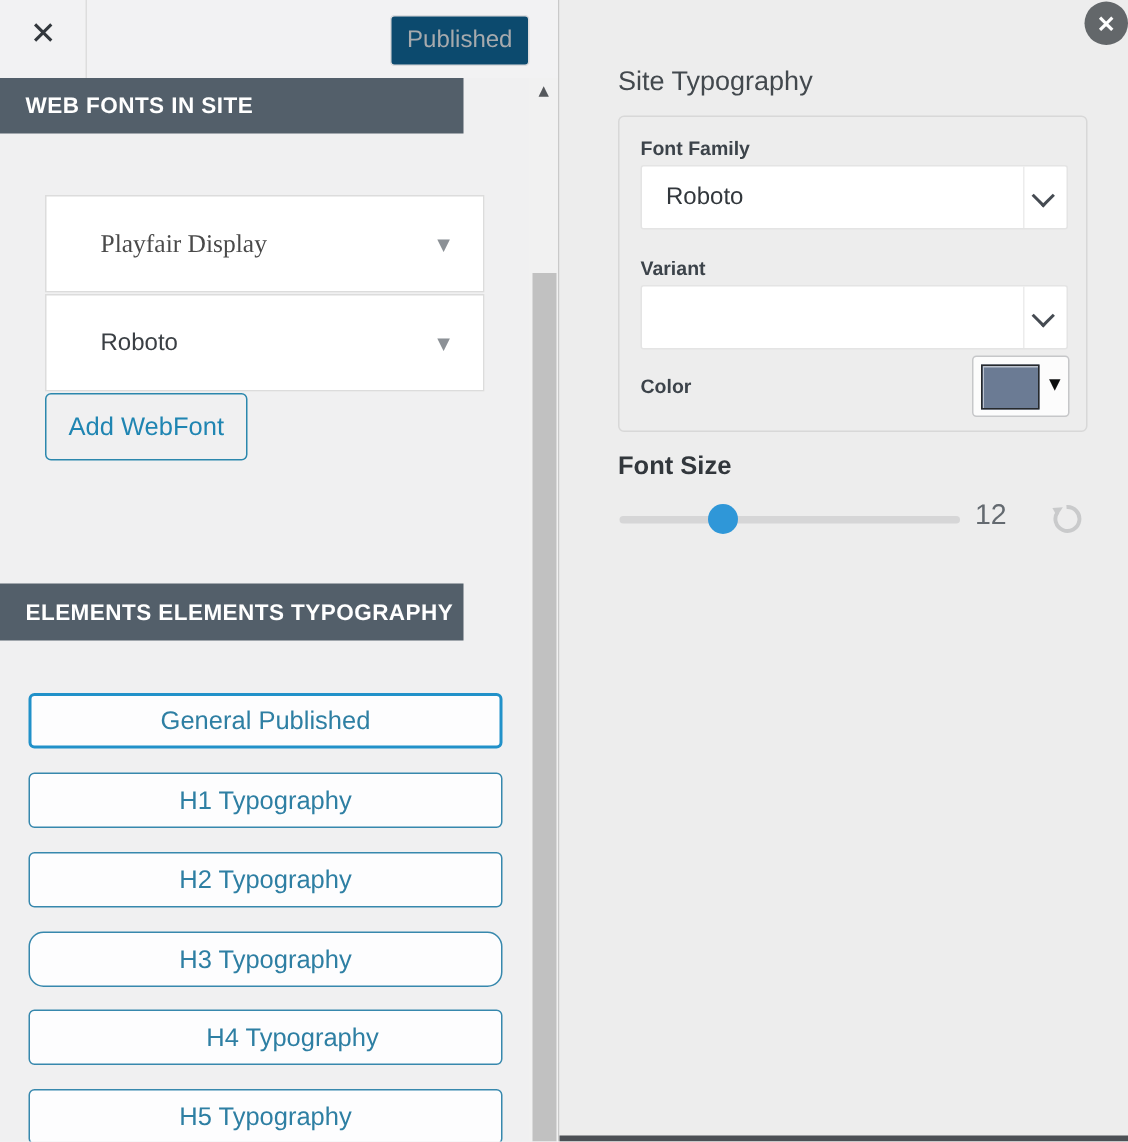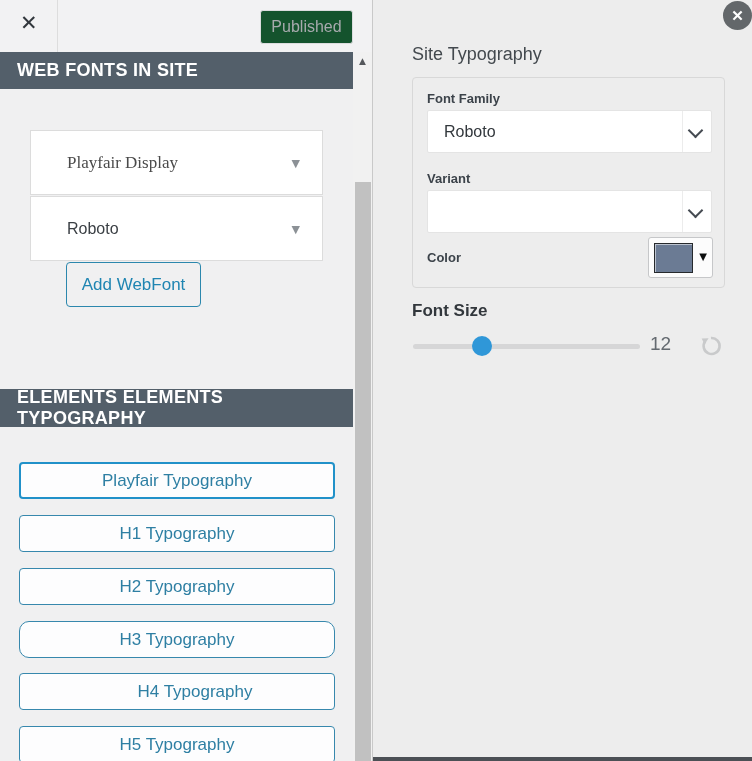--- a/index.html
+++ b/index.html
@@ -8,46 +8,46 @@
     font-family:"Liberation Sans",sans-serif;background:#ededed;
     -webkit-font-smoothing:antialiased;
   }
   
   .left-panel{position:absolute;left:0;top:0;width:373px;height:761px;background:#f0f0f1;border-right:1px solid #c9c9c9;box-sizing:border-box;}
   .topbar{position:absolute;left:0;top:0;width:372px;height:52px;background:#f2f2f3;}
   .topbar-divider{position:absolute;left:57px;top:0;width:1px;height:52px;background:#dddddd;}
   .close-x{position:absolute;left:20px;top:12px;font-size:21px;color:#32373c;cursor:pointer;line-height:1;}
   .published-btn{
     position:absolute;left:260px;top:10px;width:93px;height:34px;
-    background:#14532d;border:1px solid #dcdcde;border-radius:3px;
+    background:#0c4a6e;border:1px solid #dcdcde;border-radius:3px;
     color:#a7aaad;font-size:16px;font-family:"Liberation Sans",sans-serif;
     display:flex;align-items:center;justify-content:center;box-sizing:border-box;
   }
   .section-header{
-    position:absolute;left:0;width:353px;height:37px;background:#535f6a;
-    color:#ffffff;font-weight:bold;font-size:18px;letter-spacing:.3px;
+    position:absolute;left:0;width:309px;height:37px;background:#535f6a;
+    color:#ffffff;font-weight:bold;font-size:15px;letter-spacing:.3px;
     display:flex;align-items:center;padding-left:17px;box-sizing:border-box;
   }
   .hdr-webfonts{top:52px;}
   .hdr-elements{top:389px;height:38px;}
   .font-select{
     position:absolute;left:30px;width:293px;height:65px;background:#ffffff;
     border:1px solid #dcdcdc;box-sizing:border-box;display:flex;align-items:center;
     padding-left:36px;cursor:pointer;
   }
   .font-select.serif{font-family:"Liberation Serif",serif;font-size:17px;color:#4a4a4a;}
   .font-select.sans{font-size:16px;color:#3a3f44;}
   .fs-1{top:130px;}
   .fs-2{top:196px;}
   .dd-arrow{position:absolute;right:22px;top:50%;transform:translateY(-50%);color:#8c9196;font-size:11px;font-family:"DejaVu Sans",sans-serif;}
   .add-webfont{
     position:absolute;left:30px;top:262px;width:135px;height:45px;
     background:transparent;border:1px solid #2b87ad;border-radius:4px;
     color:#1f85b2;font-size:17px;font-family:"Liberation Sans",sans-serif;
-    display:flex;align-items:center;justify-content:center;cursor:pointer;box-sizing:border-box;margin-left:36px;
+    display:flex;align-items:center;justify-content:center;cursor:pointer;box-sizing:border-box;
   }
   .typo-btn{
     position:absolute;left:19px;width:316px;height:37px;background:#fdfdfe;
     border:1px solid #3788ad;border-radius:4px;color:#2e7fa3;font-size:17px;
     font-family:"Liberation Sans",sans-serif;
     display:flex;align-items:center;justify-content:center;box-sizing:border-box;cursor:pointer;
   }
   .typo-btn.selected{border:2px solid #2191c9;}
   
   .lp-scrollbar{position:absolute;left:353px;top:52px;width:19px;height:709px;background:#f1f1f1;}
@@ -114,21 +114,21 @@
       <span>Roboto</span>
       <span class="dd-arrow">▼</span>
     </div>
 
     <button class="add-webfont">Add WebFont</button>
 
     <div class="section-header hdr-elements">
       <span>ELEMENTS ELEMENTS TYPOGRAPHY</span>
     </div>
 
-    <button class="typo-btn selected" style="top:462px;">Playfair Typography</button>
+    <button class="typo-btn selected" style="top:462px;">General Published</button>
     <button class="typo-btn" style="top:515px;">H1 Typography</button>
     <button class="typo-btn" style="top:568px;">H2 Typography</button>
     <button class="typo-btn" style="top:621px;border-radius:10px;">H3 Typography</button>
     <button class="typo-btn" style="top:673px;padding-left:42px;">H4 Typography</button>
     <button class="typo-btn" style="top:726px;">H5 Typography</button>
 
     <div class="lp-scrollbar"></div>
     <div class="lp-scroll-up">▲</div>
     <div class="lp-scroll-thumb"></div>
   </div>

